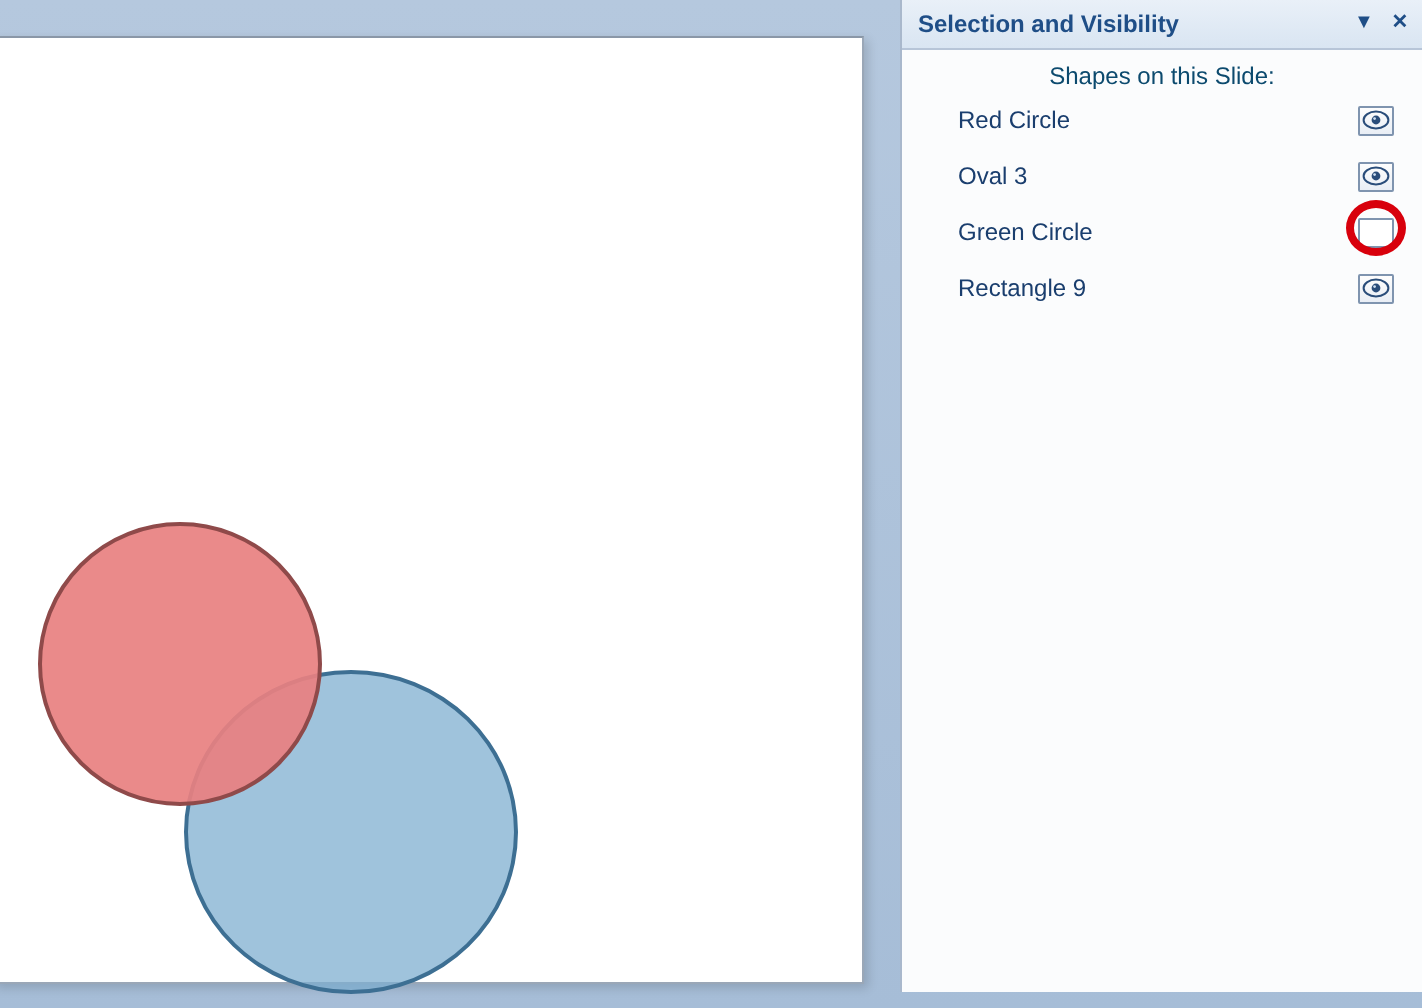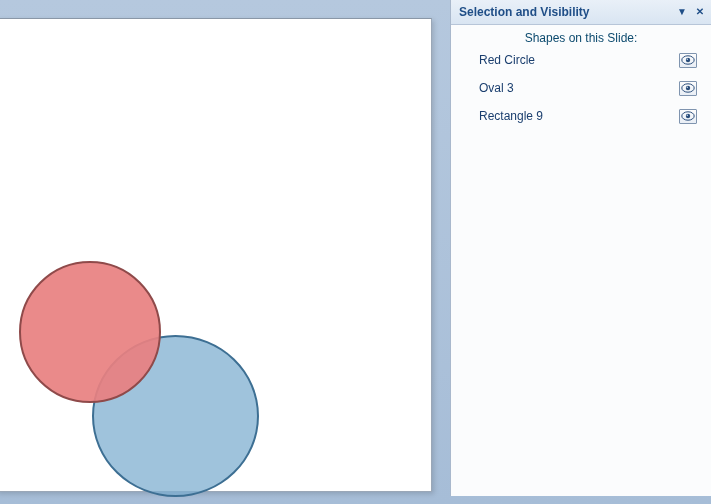--- a/index.html
+++ b/index.html
@@ -184,20 +184,25 @@
           <span class="shape-name">Oval 3</span>
           <span class="vis-toggle">
             <svg class="eye-svg" viewBox="0 0 14 10">
               <ellipse cx="7" cy="5" rx="6.2" ry="4.2" fill="none" stroke="#2a4d7a" stroke-width="1"></ellipse>
               <circle cx="7" cy="5" r="2.2" fill="#2a4d7a"></circle>
               <circle cx="6.3" cy="4.3" r="0.7" fill="#cfe0f2"></circle>
             </svg>
           </span>
         </div>
         <div class="shape-row">
+          <span class="shape-name">Green Circle</span>
+          <span class="vis-toggle hidden-eye"></span>
+          <div class="highlight-ring"></div>
+        </div>
+        <div class="shape-row">
           <span class="shape-name">Rectangle 9</span>
           <span class="vis-toggle">
             <svg class="eye-svg" viewBox="0 0 14 10">
               <ellipse cx="7" cy="5" rx="6.2" ry="4.2" fill="none" stroke="#2a4d7a" stroke-width="1"></ellipse>
               <circle cx="7" cy="5" r="2.2" fill="#2a4d7a"></circle>
               <circle cx="6.3" cy="4.3" r="0.7" fill="#cfe0f2"></circle>
             </svg>
           </span>
         </div>
       </div>

